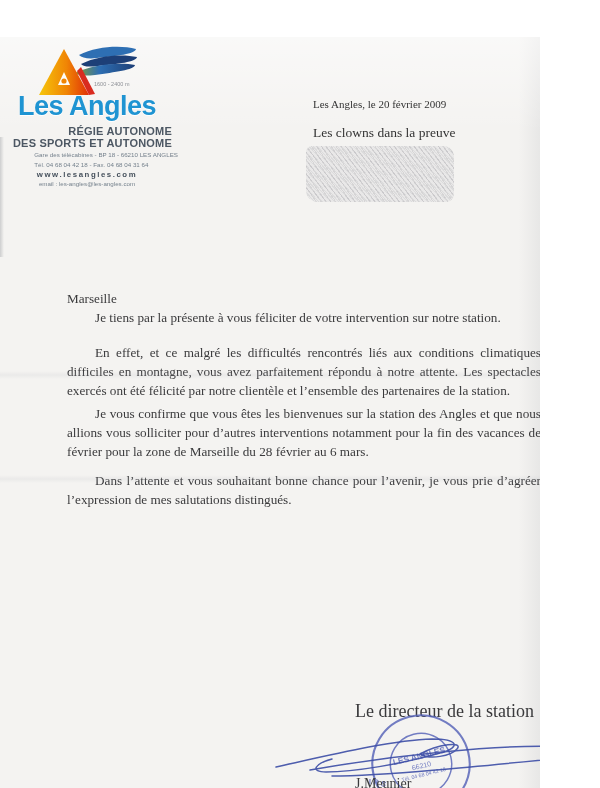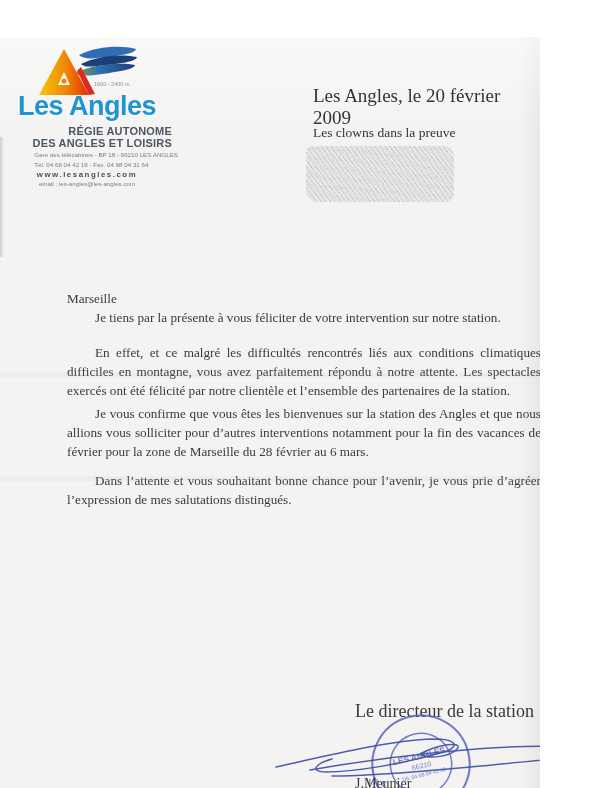--- a/index.html
+++ b/index.html
@@ -23,21 +23,21 @@
     color:#1f94d2; letter-spacing:-.5px; text-shadow:0 1px 0 rgba(255,255,255,.9);}
   .org{position:absolute; width:170px; text-align:right; font-family:"Liberation Sans",sans-serif;
     font-weight:bold; font-size:11px; color:#4c5763; letter-spacing:.2px; white-space:nowrap;}
   .org1{top:82px;} .org2{top:94px;}
   .smallprint{position:absolute; left:0; top:108px; width:170px; text-align:center;
     font-family:"Liberation Sans",sans-serif; color:#74808c;}
   .sp-line{display:block; white-space:nowrap; font-size:10px; line-height:.95;
     transform:scale(.62); transform-origin:50% 20%;}
   .sp-web{font-weight:bold; letter-spacing:2px; color:#45505c; transform:scale(.78); font-size:10px;}
   
-  .dateline{position:absolute; left:313px; top:48px; font-size:19px; color:#333;}
+  .dateline{position:absolute; left:313px; top:61px; font-size:11px; color:#333;}
   .recipient{position:absolute; left:313px; top:88px; font-size:13.5px; color:#333;}
   .scribble{position:absolute; left:306px; top:109px; width:148px; height:56px;
     border-radius:6px 10px 8px 12px;
     background:
       repeating-linear-gradient(55deg, rgba(140,140,145,.22) 0 1px, rgba(0,0,0,0) 1px 4px),
       repeating-linear-gradient(48deg, rgba(160,160,165,.18) 0 1px, rgba(0,0,0,0) 1px 3px),
       rgba(205,205,207,.28);
   }
   
   .body-text{position:absolute; left:67px; top:252px; width:474px;
@@ -98,21 +98,21 @@
       <circle cx="29" cy="36" r="2.6" fill="#f08505"></circle>
 
       <path d="M46 22 L60 49 L54 50 L42 26 Z" fill="#d92b1f"></path>
     </svg>
 
     <div class="altitude">1600 - 2400 m</div>
 
     <div class="brand">Les Angles</div>
 
     <div class="org org1">RÉGIE AUTONOME</div>
-    <div class="org org2">DES ANGLES ET LOISIRS</div>
+    <div class="org org2">DES SPORTS ET AUTONOME</div>
 
     <div class="smallprint">
       <span class="sp-line">Gare des télécabines - BP 18 - 66210 LES ANGLES</span>
       <span class="sp-line">Tél. 04 68 04 42 18   -   Fax. 04 68 04 31 64</span>
       <span class="sp-line sp-web">www.lesangles.com</span>
       <span class="sp-line">email : les-angles@les-angles.com</span>
     </div>
   </div>
 
   <div class="dateline">Les Angles, le 20 février 2009</div>

